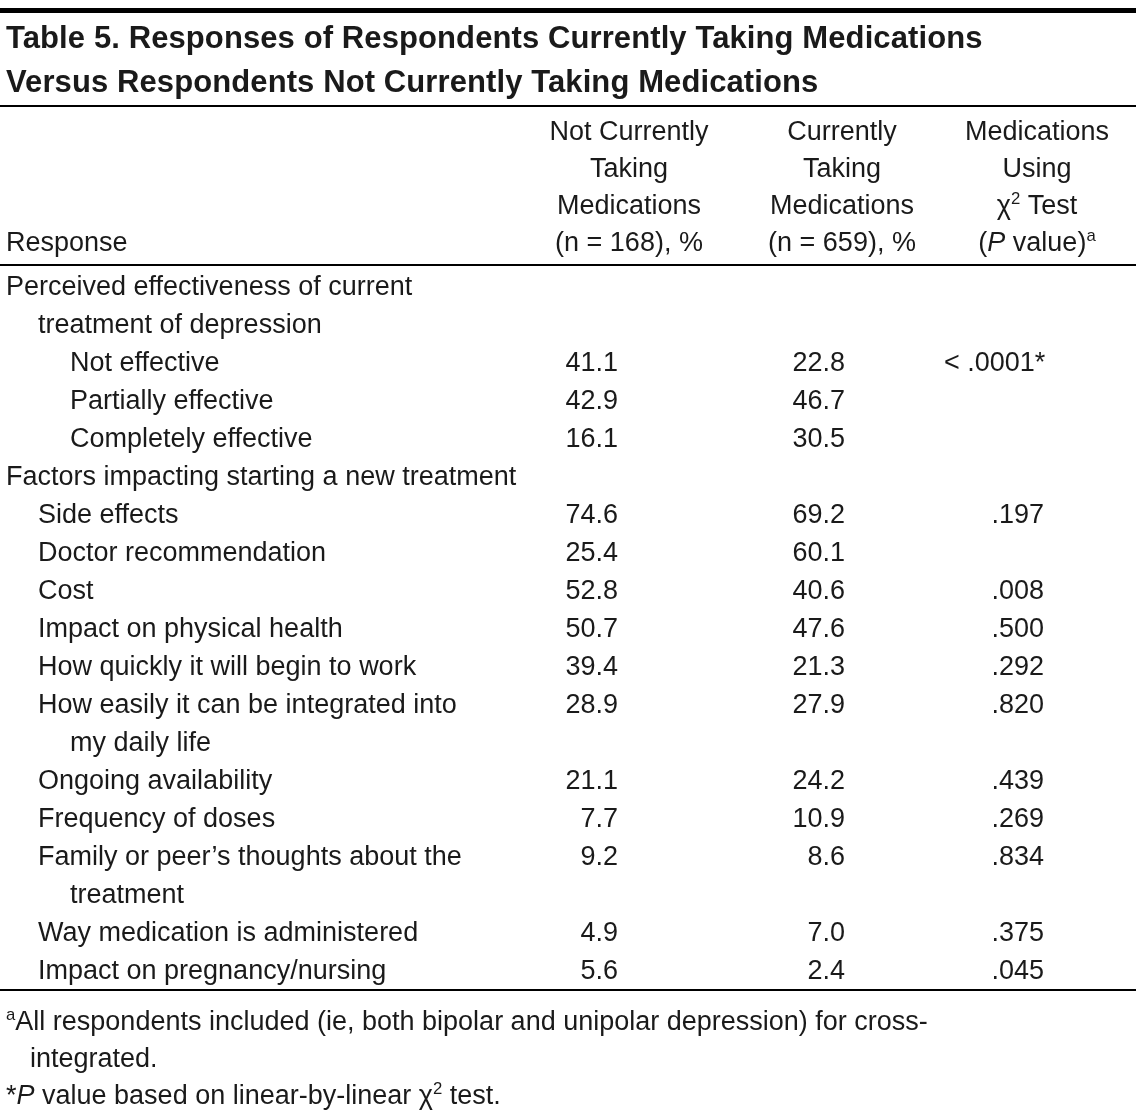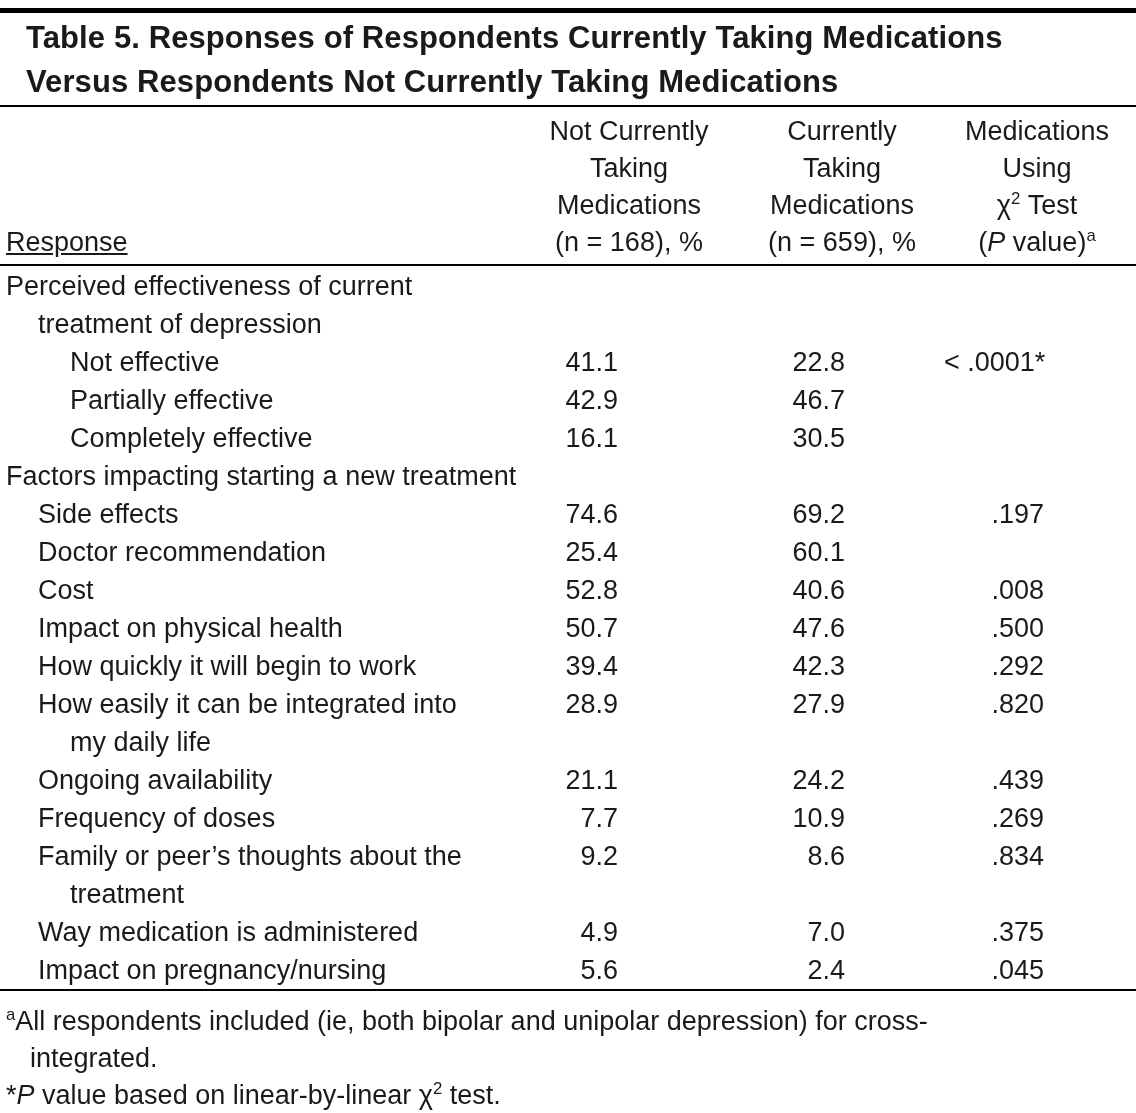--- a/index.html
+++ b/index.html
@@ -21,36 +21,35 @@
   .rule-mid { border-top: 2px solid #000; }
   .rule-header { border-top: 2px solid #000; }
 
   .title {
     font-size: 31px;
     font-weight: bold;
     line-height: 44px;
     padding: 3px 0 1px 0;
     letter-spacing: 0.1px;
     white-space: nowrap;
-    margin-left: 20px;
   }
 
   .grid-cols {
     display: grid;
     grid-template-columns: 512px 222px 204px 186px;
   }
 
   .header-row {
     align-items: end;
     padding: 6px 0 3px 0;
     font-size: 27px;
     line-height: 37px;
   }
   .h-col { text-align: center; white-space: nowrap; }
-  .h-response { white-space: nowrap; text-decoration: underline; }
+  .h-response { white-space: nowrap; }
 
   .tbody { font-size: 27px; line-height: 38px; padding-top: 1px; }
   .tbody .row { align-items: start; }
   .tbody .row .cell { white-space: nowrap; }
   .row.section .cell.label { grid-column: 1 / -1; }
 
   .indent-0 { padding-left: 0; }
   .indent-1 { padding-left: 32px; }
   .indent-2 { padding-left: 64px; }
 
@@ -175,21 +174,21 @@
         </div>
         <div class="cell v1">50.7</div>
         <div class="cell v2">47.6</div>
         <div class="cell p">.500</div>
       </div>
       <div class="row grid-cols">
         <div class="cell label">
           <div class="indent-1">How quickly it will begin to work</div>
         </div>
         <div class="cell v1">39.4</div>
-        <div class="cell v2">42.3</div>
+        <div class="cell v2">21.3</div>
         <div class="cell p">.292</div>
       </div>
       <div class="row grid-cols">
         <div class="cell label">
           <div class="indent-1">How easily it can be integrated into</div>
           <div class="indent-2">my daily life</div>
         </div>
         <div class="cell v1">28.9</div>
         <div class="cell v2">27.9</div>
         <div class="cell p">.820</div>

